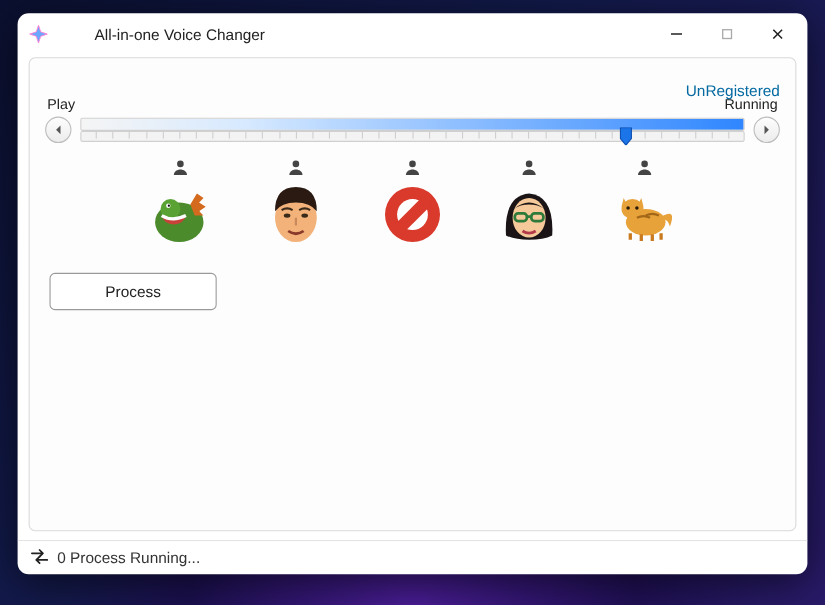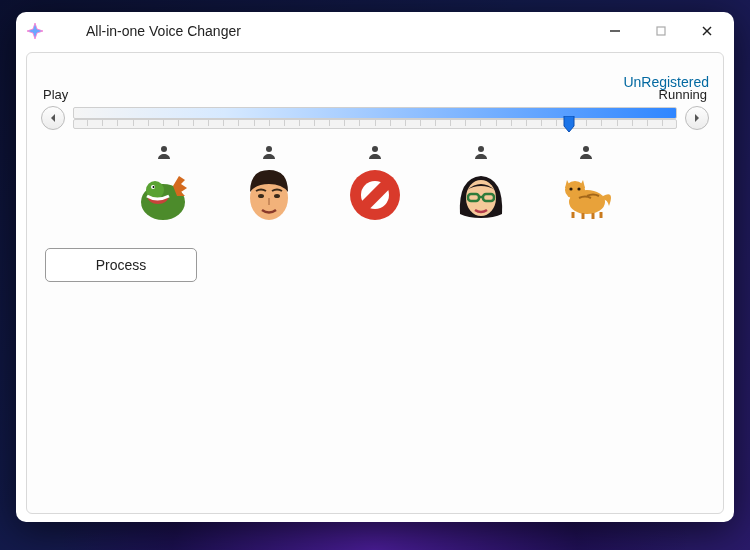--- a/index.html
+++ b/index.html
@@ -265,13 +265,22 @@
         </span>
       </div>
     </div>
 
     <div class="actions">
       <div class="btn" style="width:150px;">Process</div>
       <div style="flex:1"></div>
     </div>
   </div>
 
+  <div class="statusbar">
+    <span>
+      <svg width="16" height="14" viewBox="0 0 16 14">
+        <path d="M1 4 h10 l-3 -3 m3 3 l-3 3" stroke="#222" stroke-width="1.6" fill="none" stroke-linecap="round" stroke-linejoin="round"></path>
+        <path d="M15 10 h-10 l3 -3 m-3 3 l3 3" stroke="#222" stroke-width="1.6" fill="none" stroke-linecap="round" stroke-linejoin="round"></path>
+      </svg>
+    </span>
+    <span>0 Process Running...</span>
+  </div>
 </div>
 
 </body></html>

